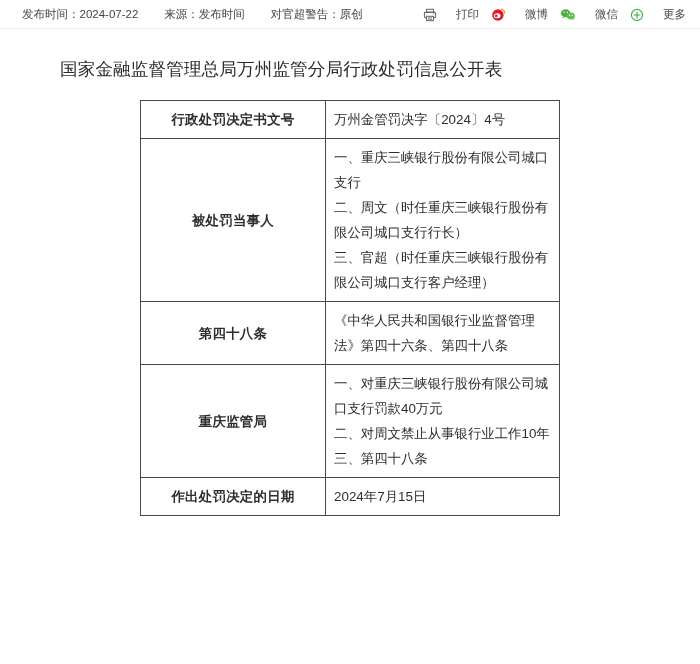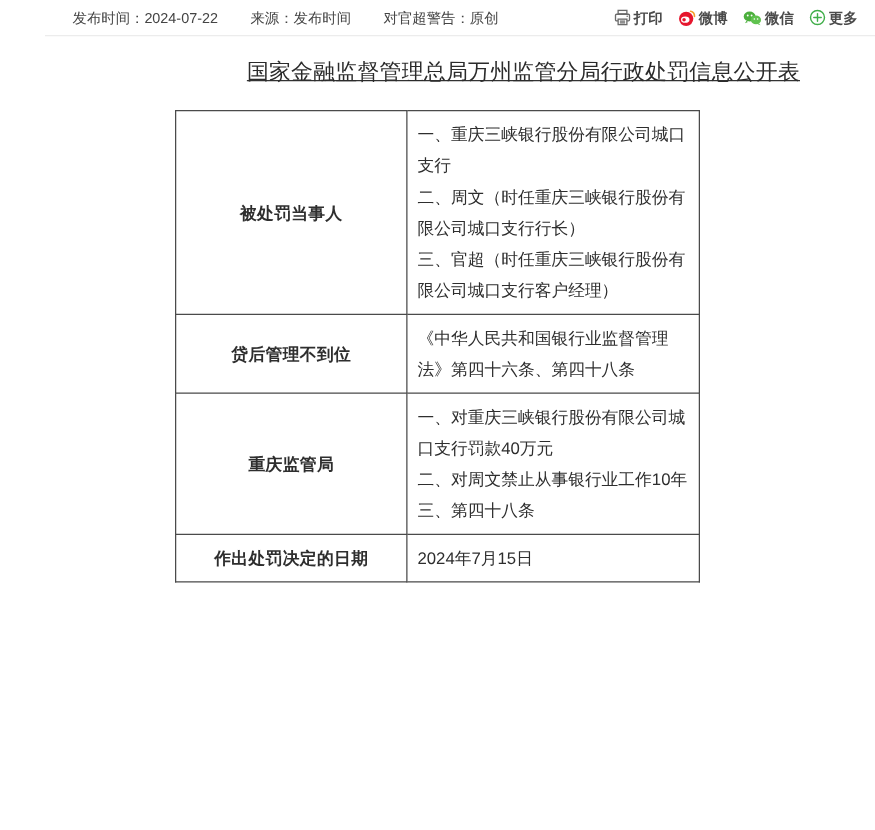--- a/index.html
+++ b/index.html
@@ -17,21 +17,20 @@
 
   
   .meta-bar {
     position: relative;
     height: 29px;
     border-bottom: 1px solid #ececec;
     display: flex;
     align-items: center;
     padding: 0 14px 0 22px;
     box-sizing: border-box;
-    margin-left: 36px;
   }
   .meta-left {
     display: flex;
     align-items: center;
     gap: 26px;
     white-space: nowrap;
   }
   .meta-item {
     font-size: 11.5px;
     color: #444444;
@@ -40,43 +39,41 @@
 
   .meta-right {
     margin-left: auto;
     display: flex;
     align-items: center;
     gap: 12px;
     white-space: nowrap;
   }
   .share-item {
     display: flex;
-    align-items: center;
-    gap: 2px;
+    align-items: flex-end;
+    gap: 19px;
     font-size: 11.5px;
     color: #4a4a4a;
     cursor: pointer;
-    font-weight: bold;
   }
   .share-label { font-size: 11.5px; }
 
   .icon {
     display: inline-flex;
     align-items: center;
     justify-content: center;
     flex: none;
   }
   .icon svg { display: block; }
 
   
   .title-wrap {
-    margin-top: 13px;
-    text-align: right;
+    margin-top: 25px;
+    text-align: left;
     padding: 0 60px;
-    text-decoration: underline;
   }
   .doc-title {
     font-size: 17.5px;
     line-height: 30px;
     color: #2b2b2b;
     font-weight: 400;
     letter-spacing: 0.2px;
   }
   .doc-subtitle {
     font-size: 17.5px;
@@ -196,29 +193,35 @@
 </div>
 
 <div class="title-wrap">
   <div class="doc-title">国家金融监督管理总局万州监管分局行政处罚信息公开表</div>
 </div>
 
 <div class="table-wrap">
   <table class="penalty-table">
     <tbody id="table-body">
         <tr>
+          <td class="cell-label">行政处罚决定书文号</td>
+          <td class="cell-value">
+            <span class="val-line">万州金管罚决字〔2024〕4号</span>
+          </td>
+        </tr>
+        <tr>
           <td class="cell-label">被处罚当事人</td>
           <td class="cell-value">
             <span class="val-line">一、重庆三峡银行股份有限公司城口支行</span>
             <span class="val-line">二、周文（时任重庆三峡银行股份有限公司城口支行行长）</span>
             <span class="val-line">三、官超（时任重庆三峡银行股份有限公司城口支行客户经理）</span>
           </td>
         </tr>
         <tr>
-          <td class="cell-label">贷后管理不到位</td>
+          <td class="cell-label">第四十八条</td>
           <td class="cell-value">
             <span class="val-line">《中华人民共和国银行业监督管理法》第四十六条、第四十八条</span>
           </td>
         </tr>
         <tr>
           <td class="cell-label">重庆监管局</td>
           <td class="cell-value">
             <span class="val-line">一、对重庆三峡银行股份有限公司城口支行罚款40万元</span>
             <span class="val-line">二、对周文禁止从事银行业工作10年</span>
             <span class="val-line">三、第四十八条</span>

